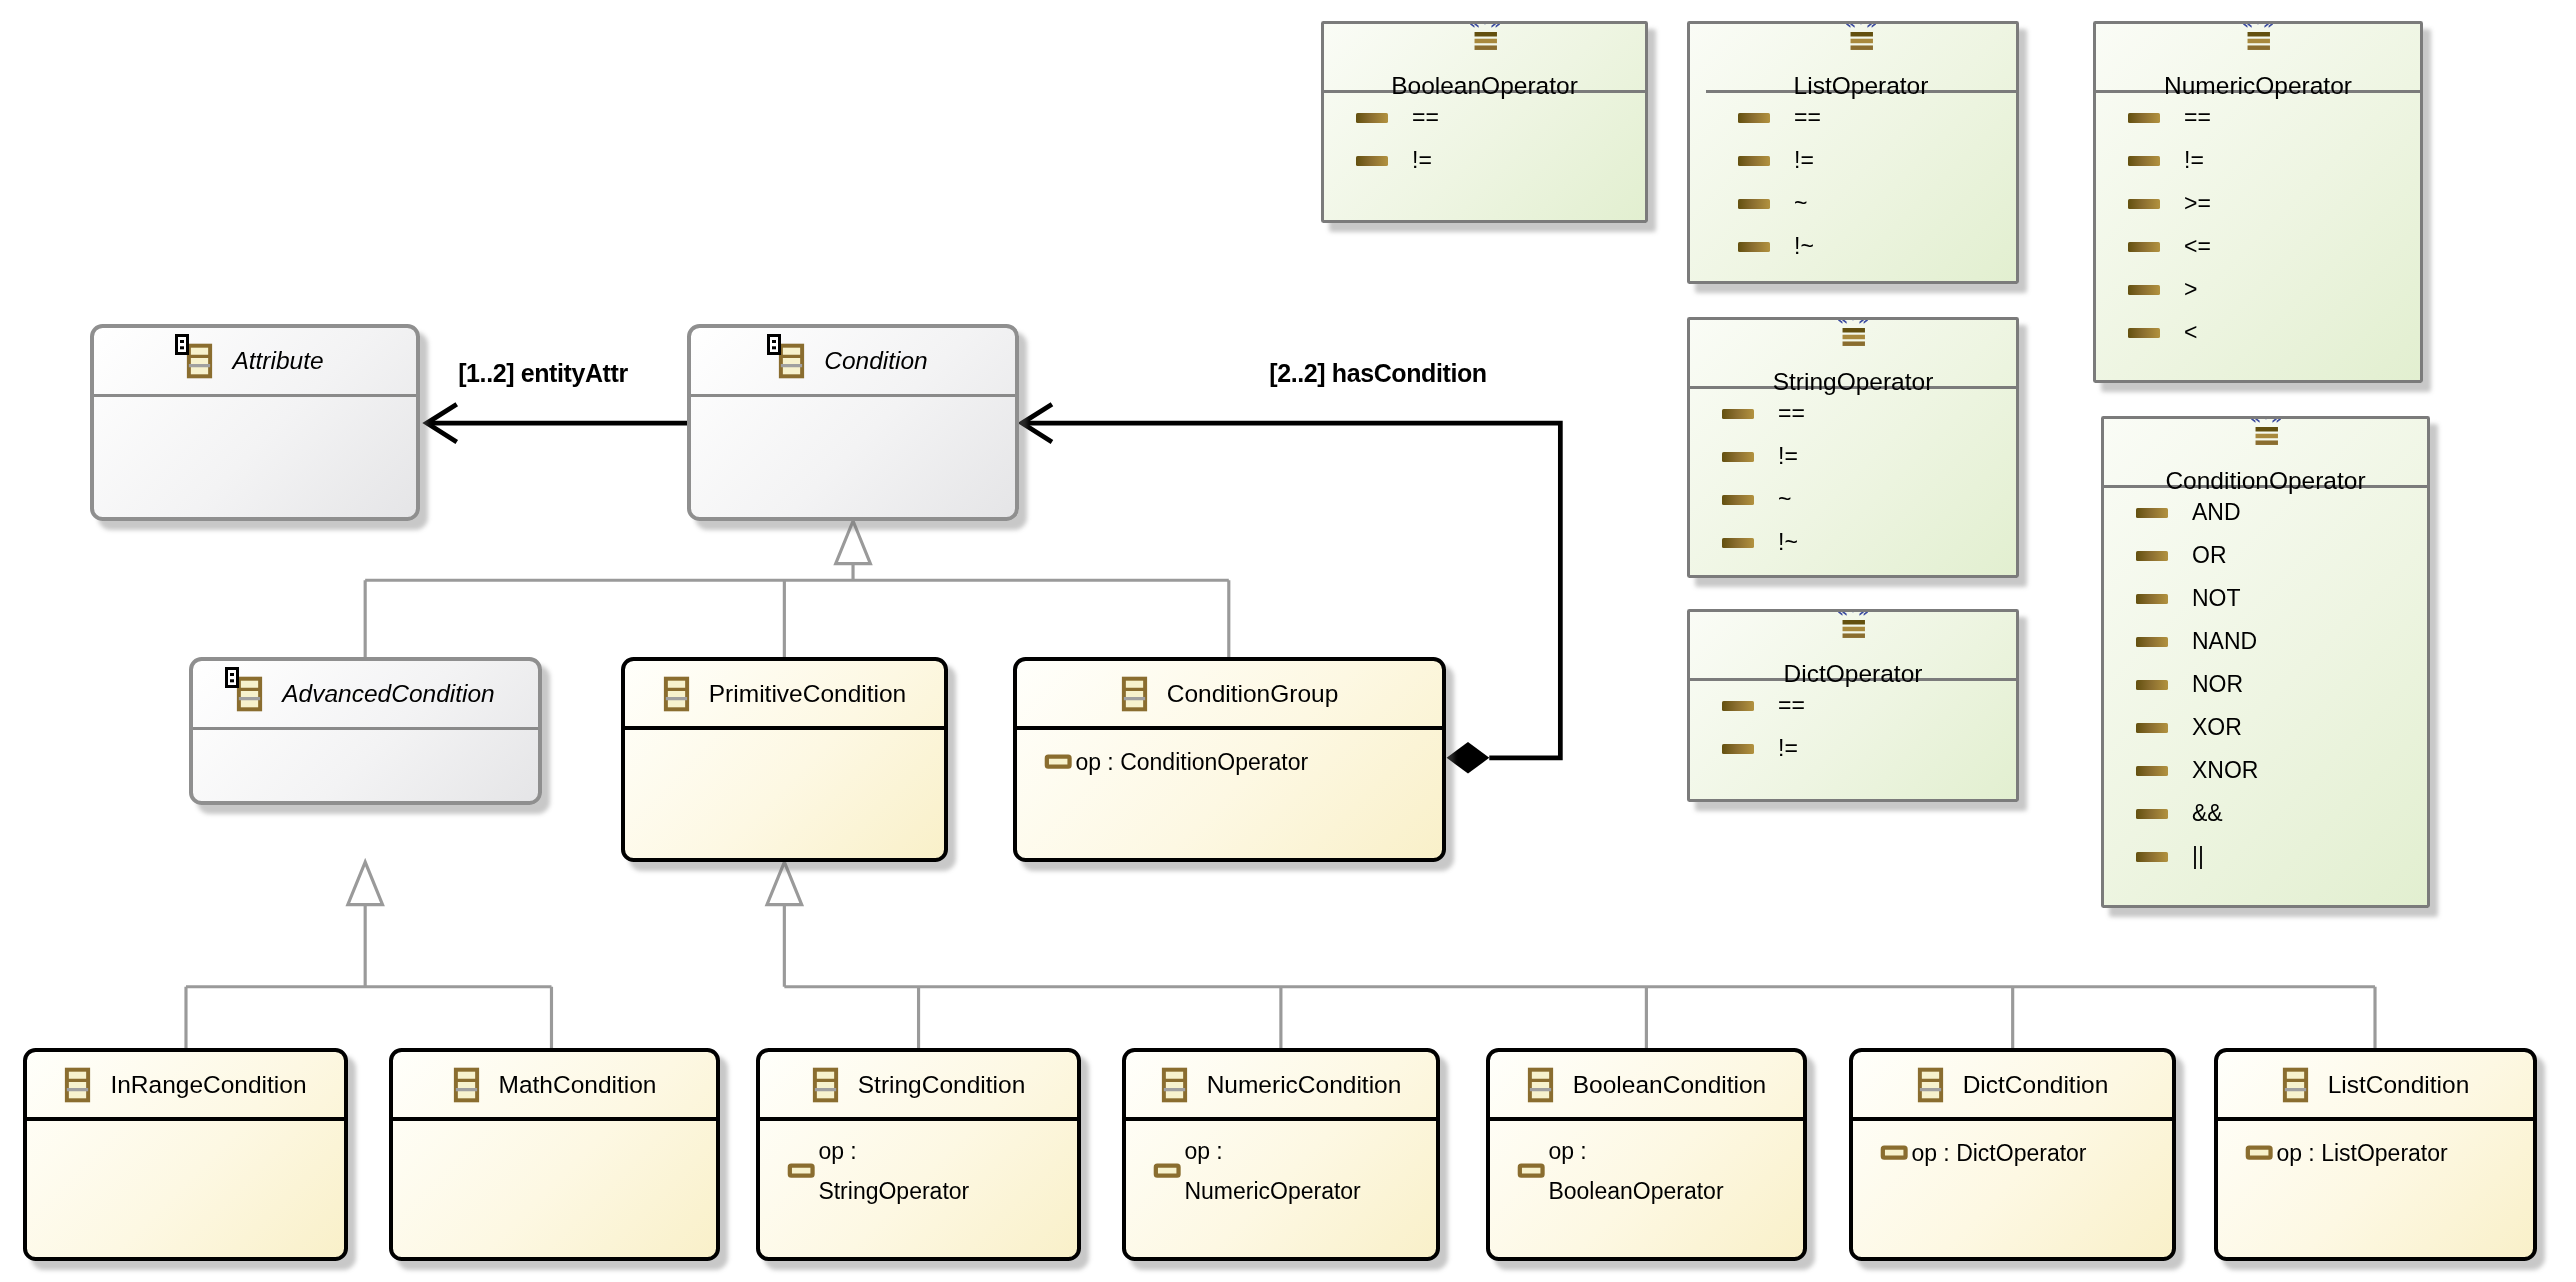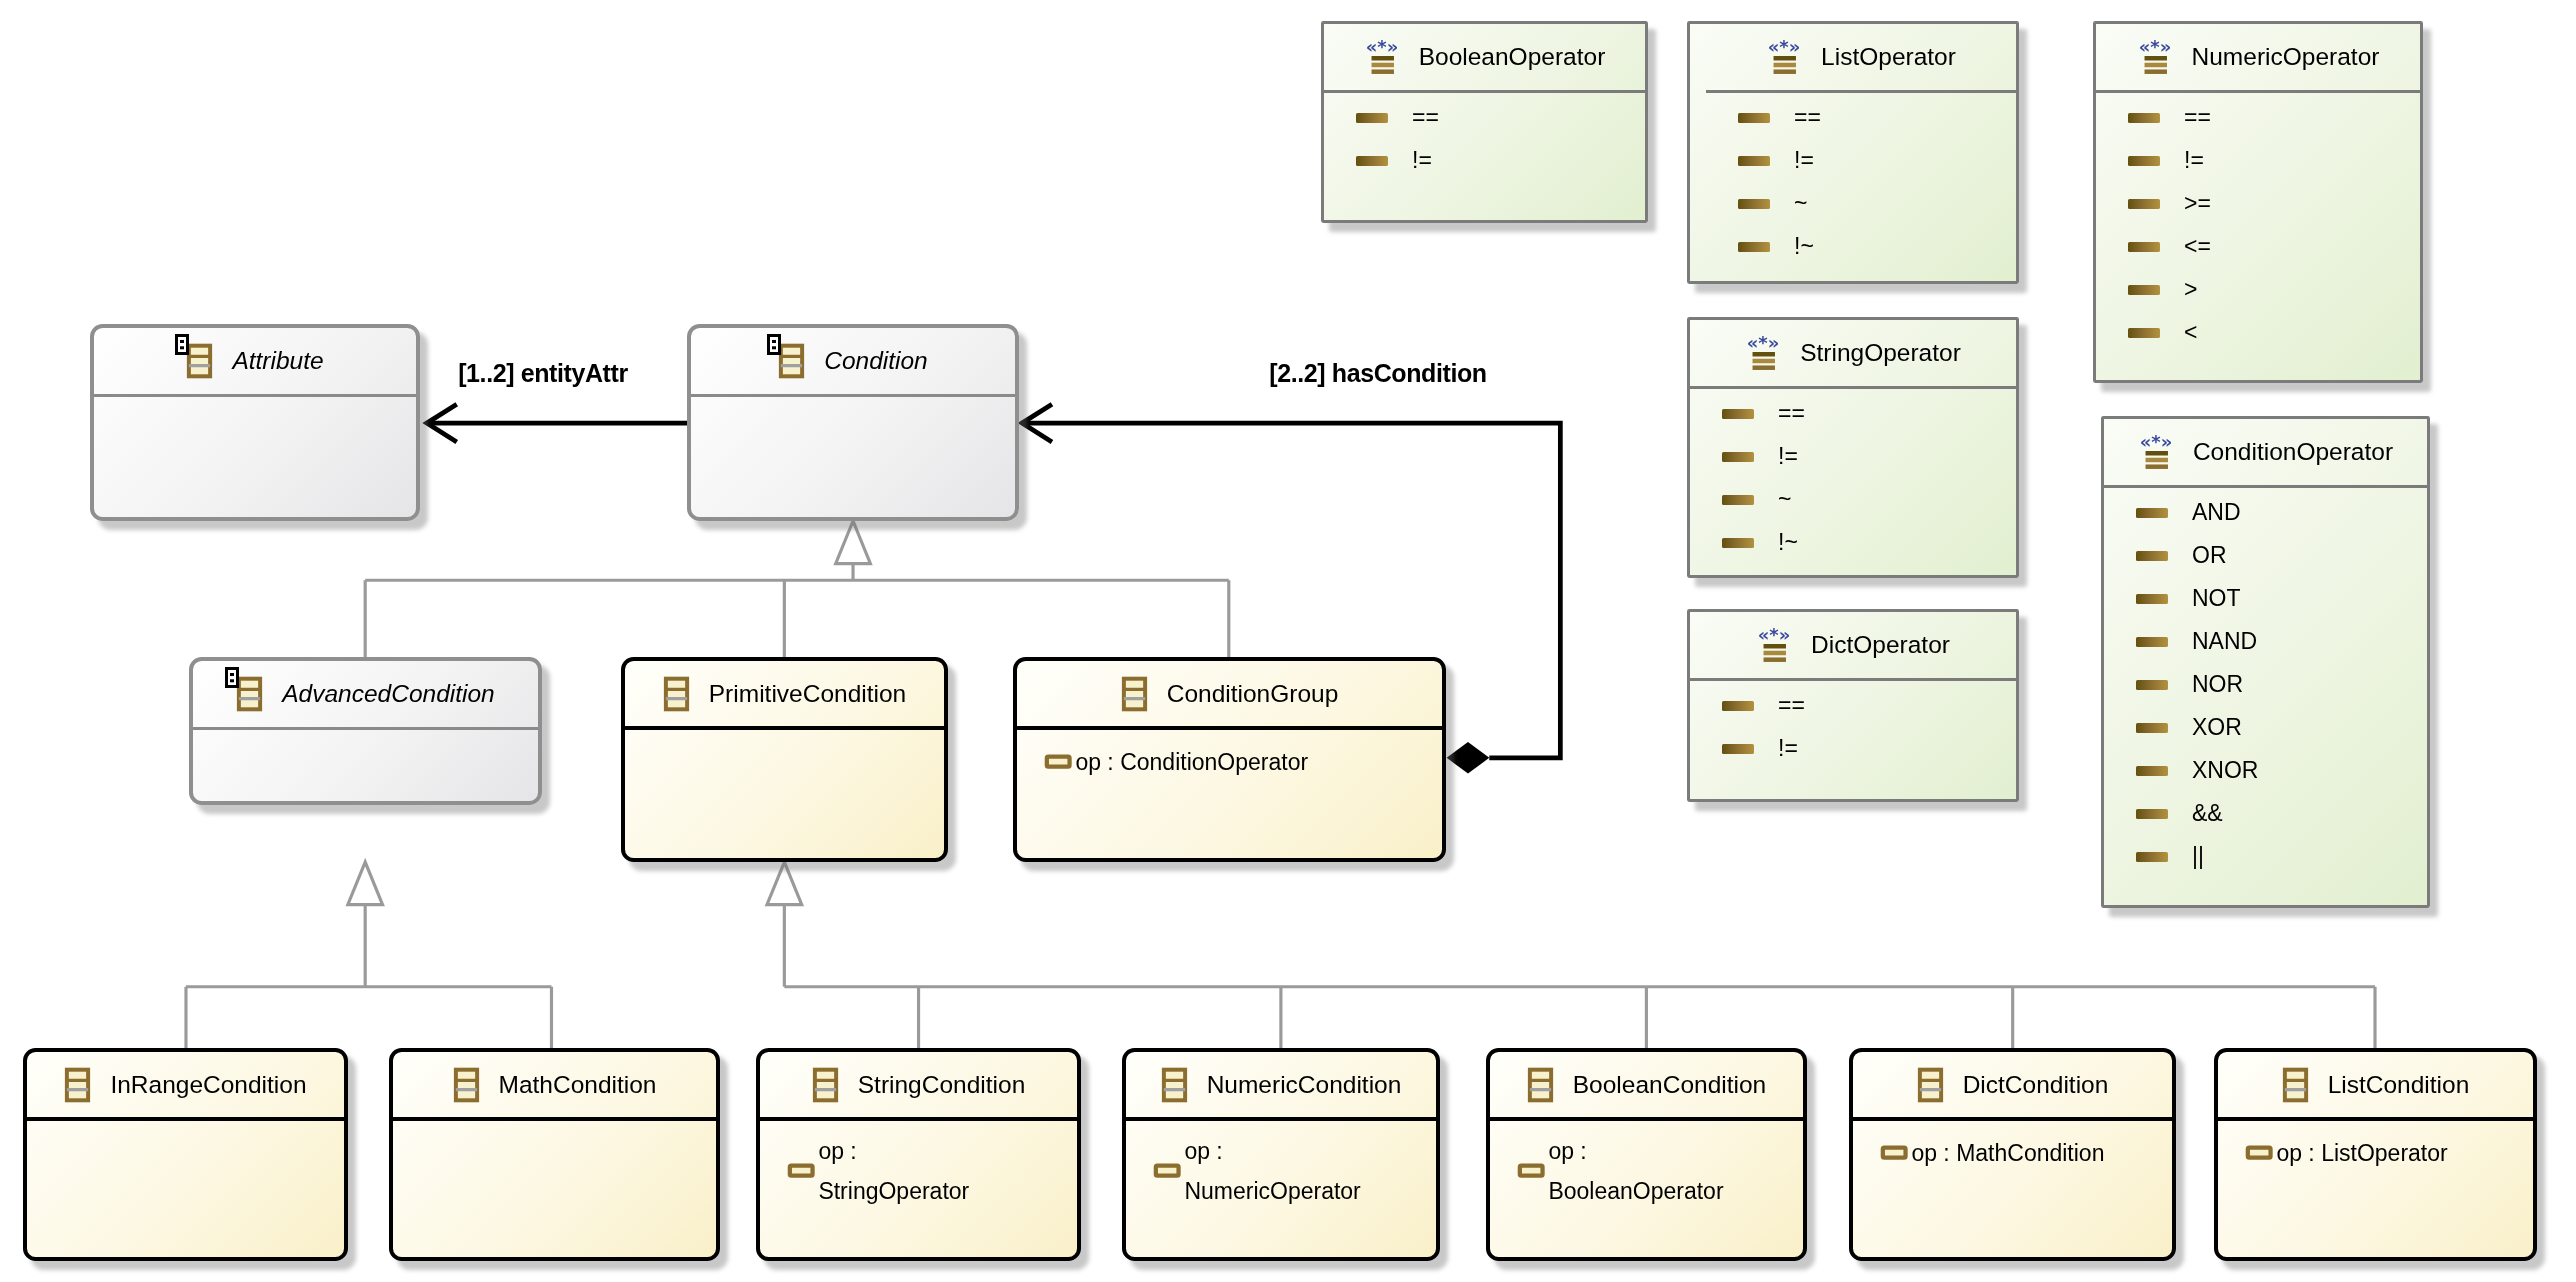--- a/index.html
+++ b/index.html
@@ -19,21 +19,21 @@
   .cls{border-radius:12.6px;box-shadow:8px 8.7px 4.7px rgba(110,110,110,.38);}
   .cls.concrete{
     background:linear-gradient(135deg,#fffffb 0%,#fdf8e3 55%,#f9f0c9 100%);
     border:4px solid #000;
   }
   .cls.abstract{
     background:linear-gradient(135deg,#ffffff 0%,#f3f3f4 55%,#e5e5e7 100%);
     border:4px solid #8f8f8f;
   }
   .hdr{height:69px;display:flex;align-items:center;justify-content:center;gap:19px;box-sizing:border-box;}
-  .enum .hdr{border-bottom:3.2px solid #7b7b7b;}
+  .enum .hdr{border-bottom:3.2px solid #7b7b7b;flex-direction:column;}
   .cls.concrete .hdr{border-bottom:4px solid #000;}
   .cls.abstract .hdr{border-bottom:3.2px solid #8a8a8a;}
   .title{font-size:24.5px;white-space:nowrap;}
   .abstract .title{font-style:italic;}
   .body{box-sizing:border-box;}
   .enum .body{padding:3.2px 0 0 32px;}
   .cls  .body{padding:9.5px 0 0 27px;}
   .row{display:flex;align-items:center;gap:24px;min-height:43px;font-size:23px;}
   .cls .row{gap:3px;min-height:44px;}
   .attr-text{line-height:40px;}
@@ -452,21 +452,21 @@
           <use href="#sym-class"></use>
         </svg>
       </span>
     <span class="title">DictCondition</span>
   </div>
   <div class="body">
     <div class="row">
         <svg class="prop-icon" viewBox="0 0 36 22" width="28.4" height="17.4">
           <use href="#sym-prop"></use>
         </svg>
-        <span class="attr-text">op : MathCondition</span>
+        <span class="attr-text">op : DictOperator</span>
       </div>
   </div>
 </div>
 
 <div class="box cls concrete" style="left:2214px;top:1048px;width:323px;height:213px;">
   <div class="hdr">
     <span class="icon-wrap">
         <svg class="class-icon-svg" viewBox="0 0 34 46" width="27" height="36">
           <use href="#sym-class"></use>
         </svg>

